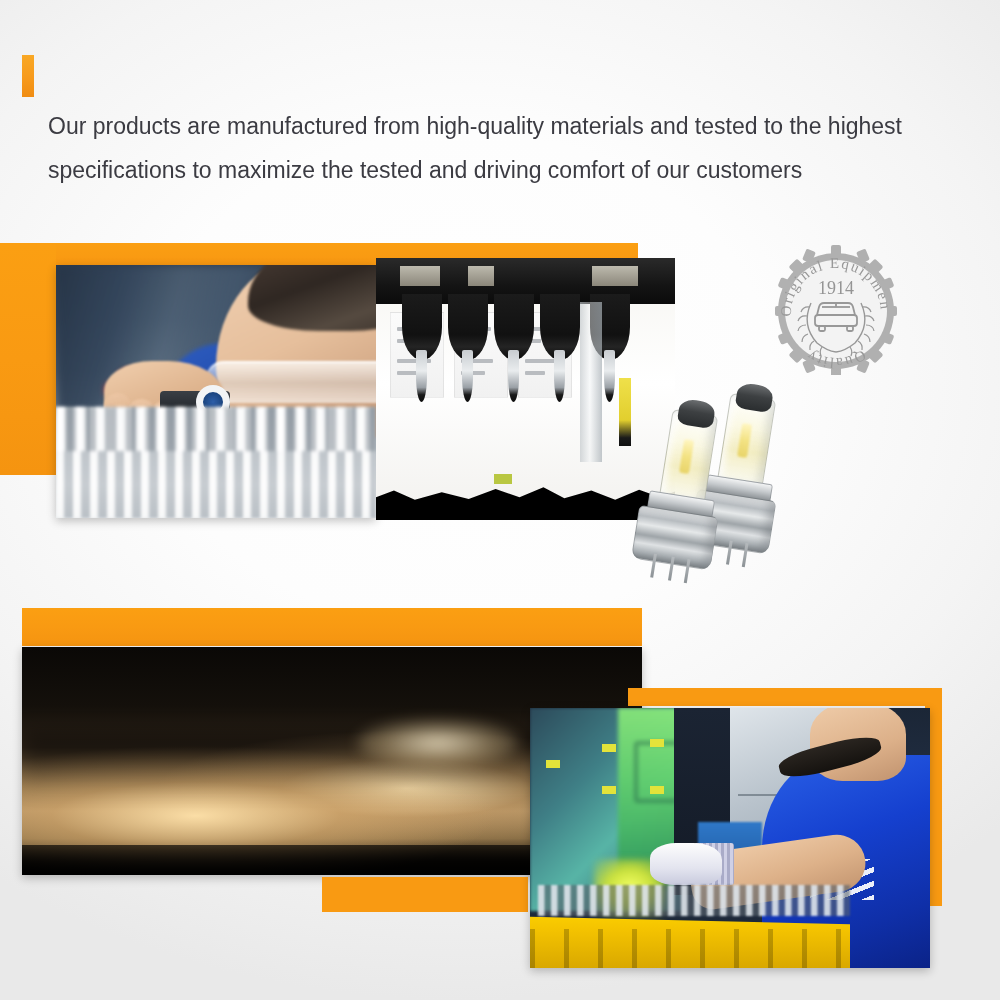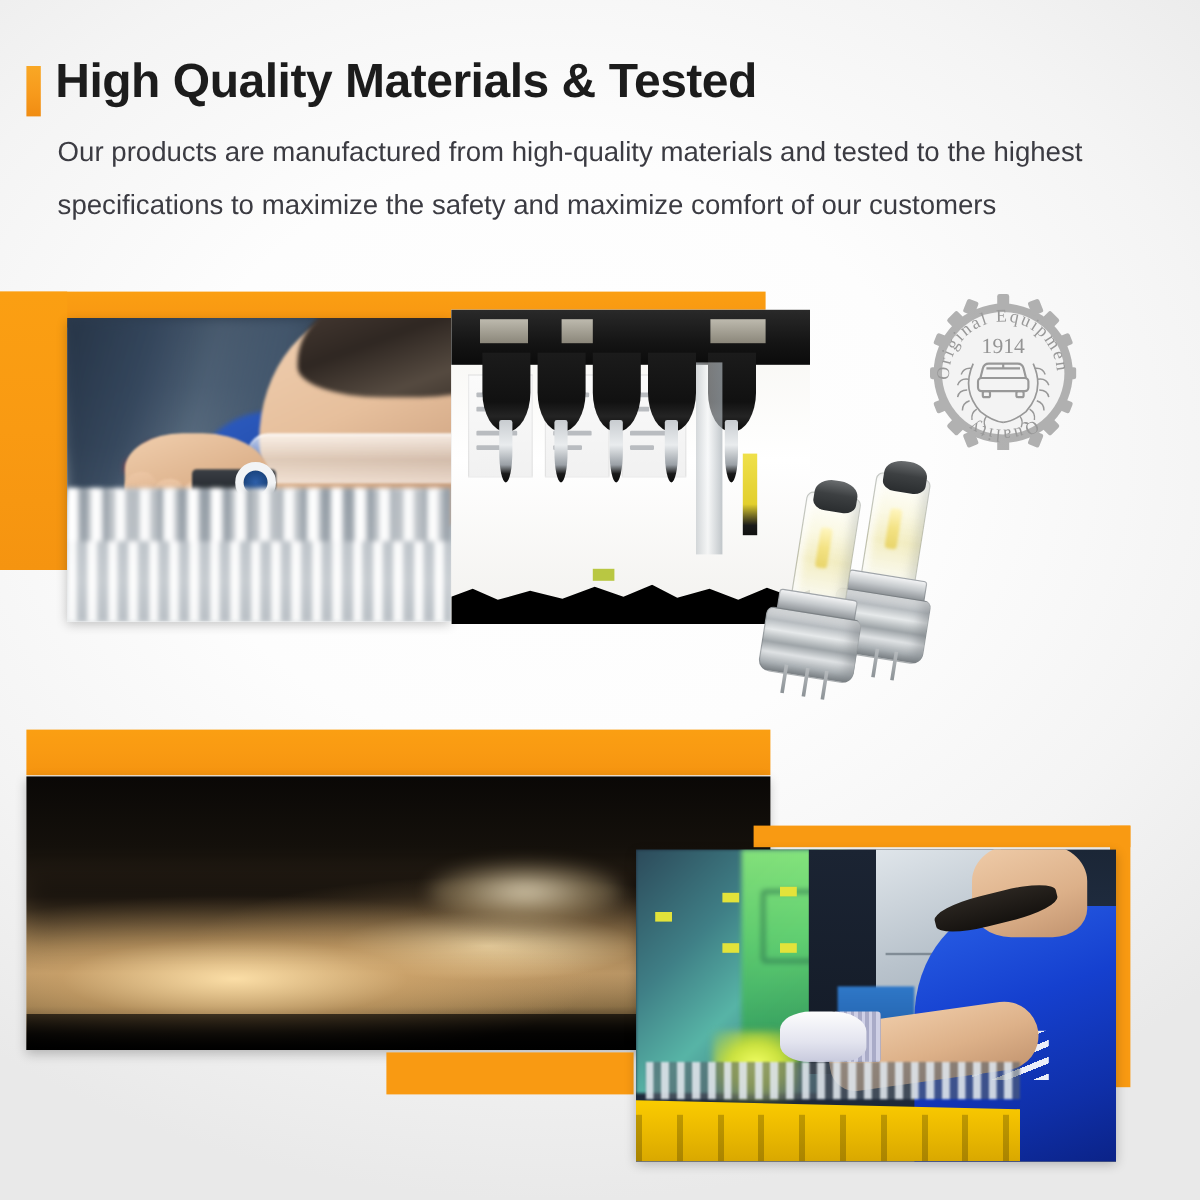--- a/index.html
+++ b/index.html
@@ -521,22 +521,21 @@
     filter: blur(0.8px);
   }
 </style>
 </head>
 <body>
 
 <div id="page">
 
   <div class="header-block">
     <div class="title-accent"></div>
-    <div class="page-title">High Quality Materials &amp; Tested</div>
-    <div class="page-subtitle">Our products are manufactured from high-quality materials and tested to the highest specifications to maximize the safety and maximize comfort of our customers</div>
+    <div class="page-subtitle">Our products are manufactured from high-quality materials and tested to the highest specifications to maximize the tested and driving comfort of our customers</div>
   </div>
 
   <div class="orange-bar" style="left:0px; top:243px; width:638px; height:30px;"></div>
   <div class="orange-bar" style="left:0px; top:243px; width:56px; height:232px;"></div>
 
   <div class="photo shadowed" id="photo-inspector">
     <div class="bg-machines"></div>
     <div class="red-led"></div>
     <div class="red-led small"></div>
     <div class="shoulder"></div>

